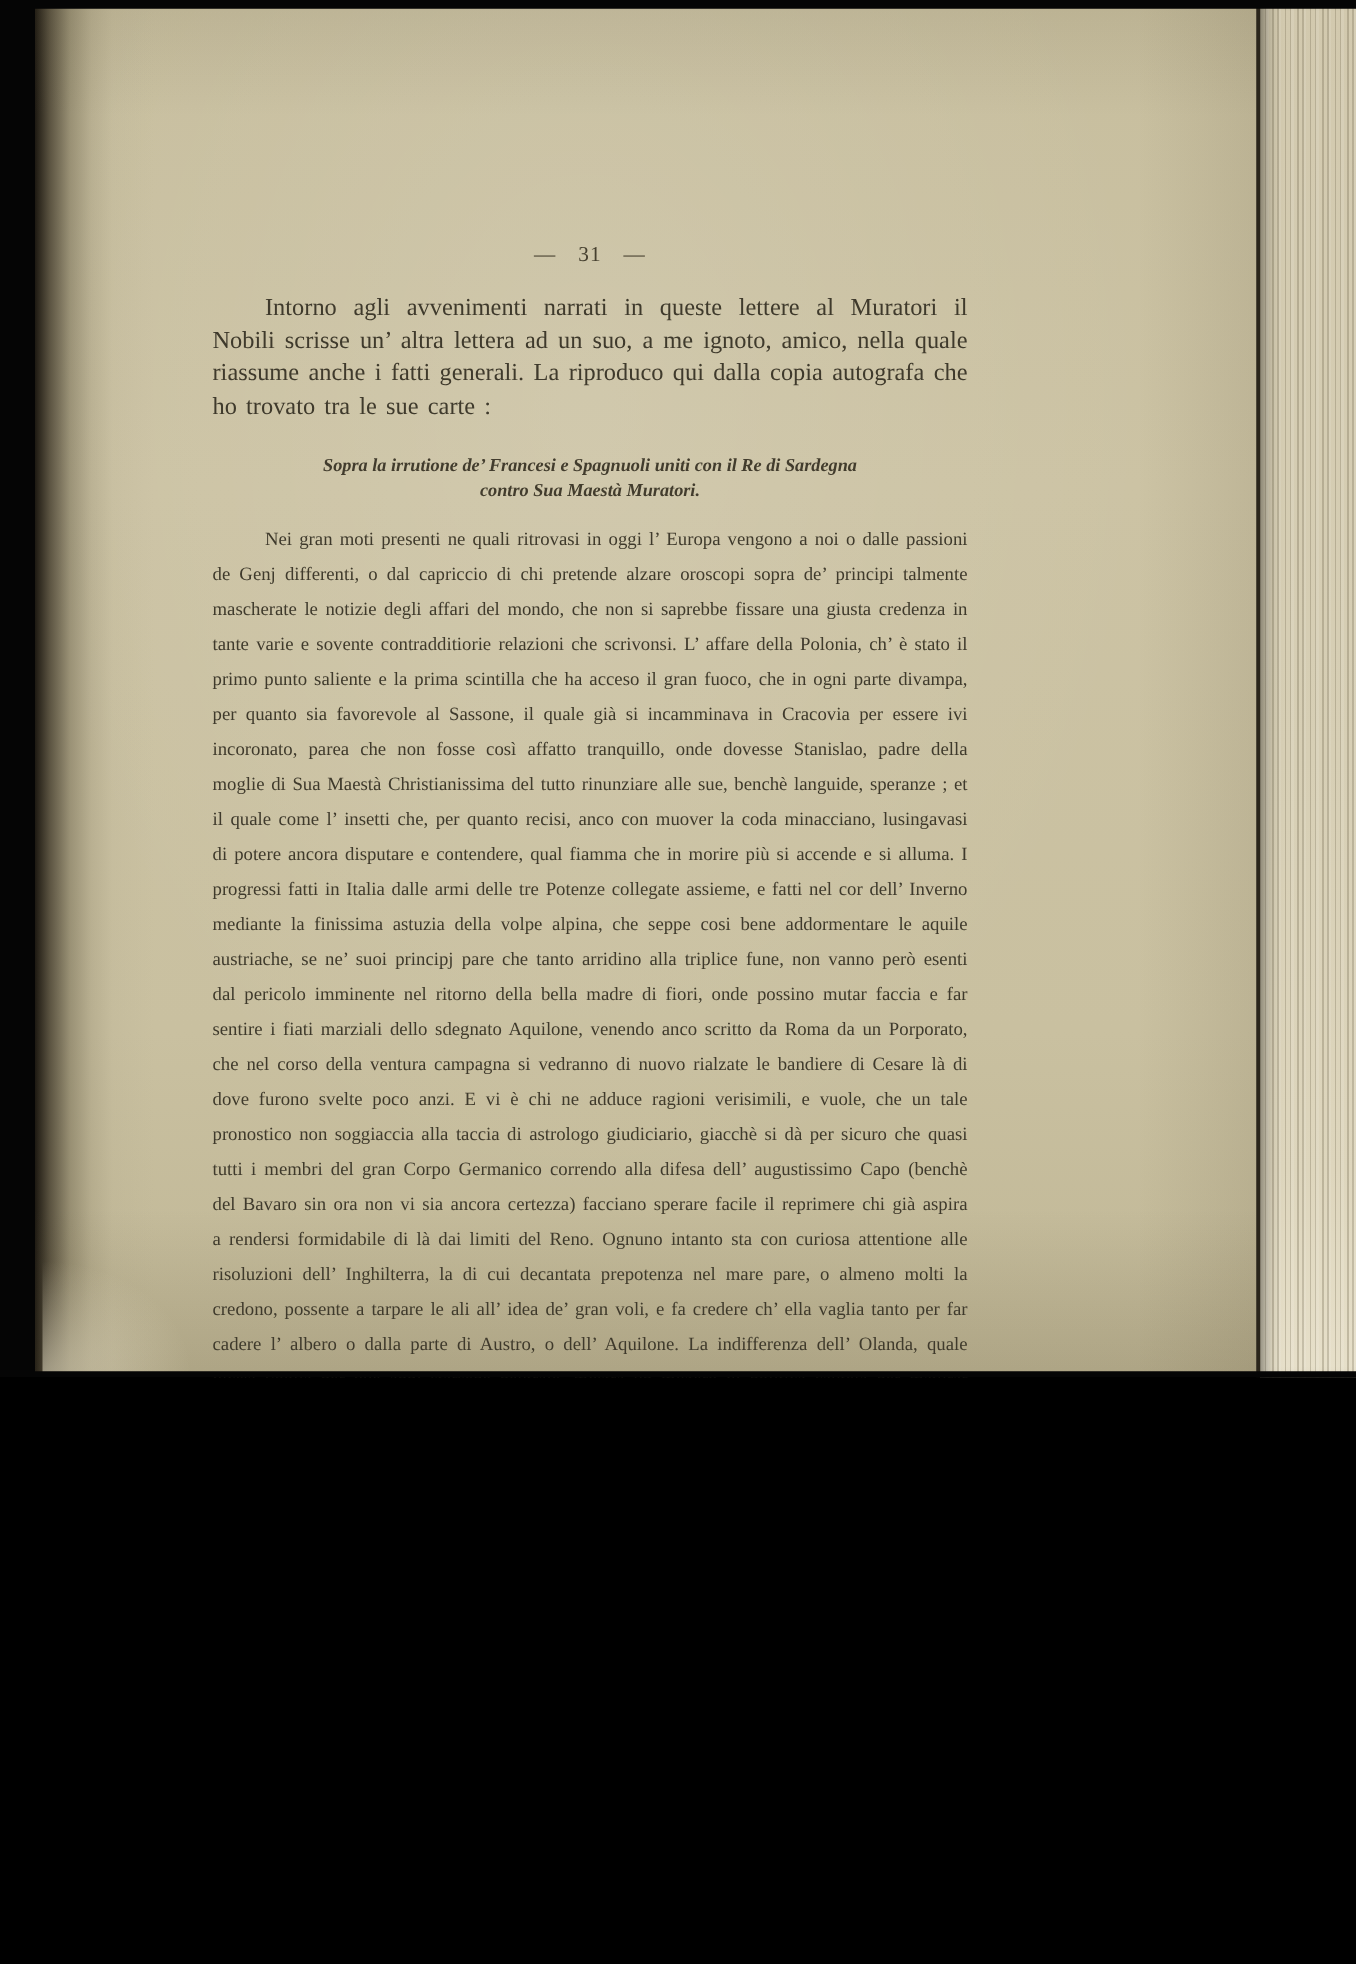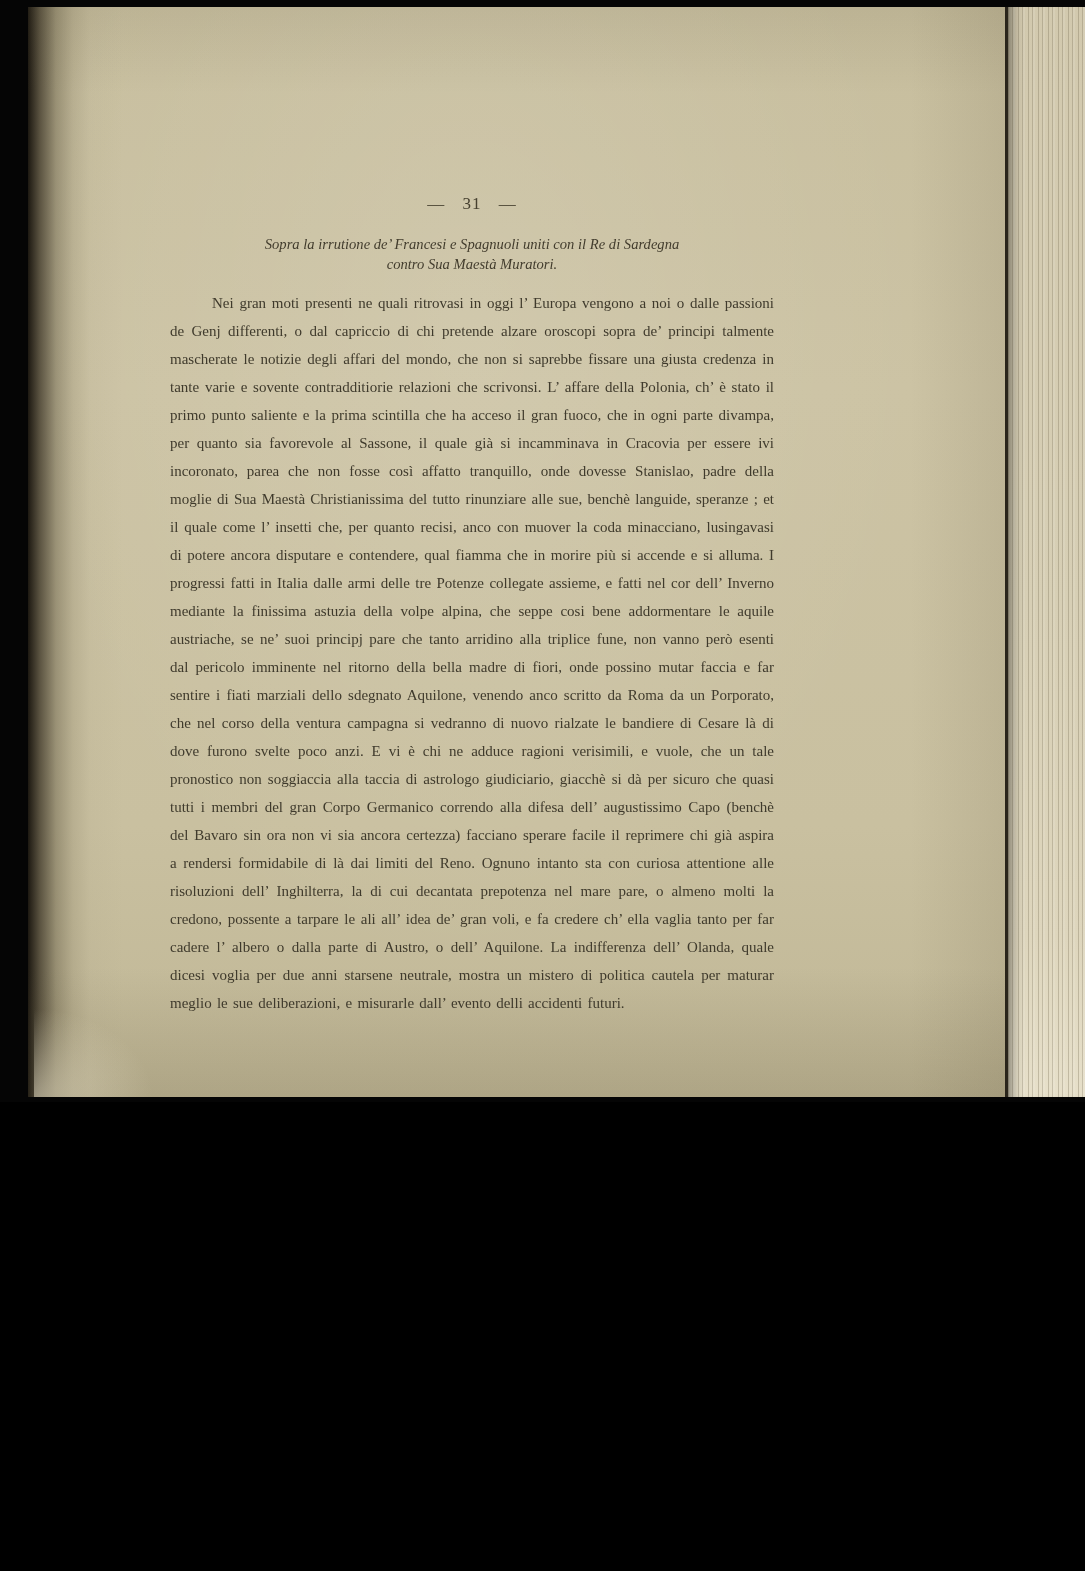--- a/index.html
+++ b/index.html
@@ -90,20 +90,21 @@
     word-spacing: 2.5px;
     margin: 0 0 24px 0;
   }
   .letter-title {
     text-align: center;
     font-style: italic;
     font-size: 14.6px;
     line-height: 20px;
     margin: 0 0 15px 0;
     color: #423c2d;
+    font-weight: bold;
   }
   .salutation {
     font-size: 15.5px;
     margin: 0 0 9px 126px;
   }
   .salutation sup { font-size: 10px; }
   .body-par {
     font-size: 15px;
     line-height: 28px;
     text-align: justify;
@@ -118,20 +119,21 @@
 <div class="scan">
 
   <div class="page">
     <div class="binding-shadow"></div>
     <div class="page-vignette"></div>
     <div class="corner-curl"></div>
 
     <div class="text-block">
       <div class="page-number">— 31 —</div>
 
+      <p class="intro">Intorno agli avvenimenti narrati in queste lettere al Muratori il Nobili scrisse un’ altra lettera ad un suo, a me ignoto, amico, nella quale riassume anche i fatti generali. La riproduco qui dalla copia autografa che ho trovato tra le sue carte :</p>
 
       <div class="letter-title">
         <div>Sopra la irrutione de’ Francesi e Spagnuoli uniti con il Re di Sardegna</div>
         <div>contro Sua Maestà Muratori.</div>
       </div>
 
 
       <p class="body-par">Nei gran moti presenti ne quali ritrovasi in oggi l’ Europa vengono a noi o dalle passioni de Genj differenti, o dal capriccio di chi pretende alzare oroscopi sopra de’ principi talmente mascherate le notizie degli affari del mondo, che non si saprebbe fissare una giusta credenza in tante varie e sovente contradditiorie relazioni che scrivonsi. L’ affare della Polonia, ch’ è stato il primo punto saliente e la prima scintilla che ha acceso il gran fuoco, che in ogni parte divampa, per quanto sia favorevole al Sassone, il quale già si incamminava in Cracovia per essere ivi incoronato, parea che non fosse così affatto tranquillo, onde dovesse Stanislao, padre della moglie di Sua Maestà Christianissima del tutto rinunziare alle sue, benchè languide, speranze ; et il quale come l’ insetti che, per quanto recisi, anco con muover la coda minacciano, lusingavasi di potere ancora disputare e contendere, qual fiamma che in morire più si accende e si alluma. I progressi fatti in Italia dalle armi delle tre Potenze collegate assieme, e fatti nel cor dell’ Inverno mediante la finissima astuzia della volpe alpina, che seppe cosi bene addormentare le aquile austriache, se ne’ suoi principj pare che tanto arridino alla triplice fune, non vanno però esenti dal pericolo imminente nel ritorno della bella madre di fiori, onde possino mutar faccia e far sentire i fiati marziali dello sdegnato Aquilone, venendo anco scritto da Roma da un Porporato, che nel corso della ventura campagna si vedranno di nuovo rialzate le bandiere di Cesare là di dove furono svelte poco anzi. E vi è chi ne adduce ragioni verisimili, e vuole, che un tale pronostico non soggiaccia alla taccia di astrologo giudiciario, giacchè si dà per sicuro che quasi tutti i membri del gran Corpo Germanico correndo alla difesa dell’ augustissimo Capo (benchè del Bavaro sin ora non vi sia ancora certezza) facciano sperare facile il reprimere chi già aspira a rendersi formidabile di là dai limiti del Reno. Ognuno intanto sta con curiosa attentione alle risoluzioni dell’ Inghilterra, la di cui decantata prepotenza nel mare pare, o almeno molti la credono, possente a tarpare le ali all’ idea de’ gran voli, e fa credere ch’ ella vaglia tanto per far cadere l’ albero o dalla parte di Austro, o dell’ Aquilone. La indifferenza dell’ Olanda, quale dicesi voglia per due anni starsene neutrale, mostra un mistero di politica cautela per maturar meglio le sue deliberazioni, e misurarle dall’ evento delli accidenti futuri.</p>
 
     </div>

